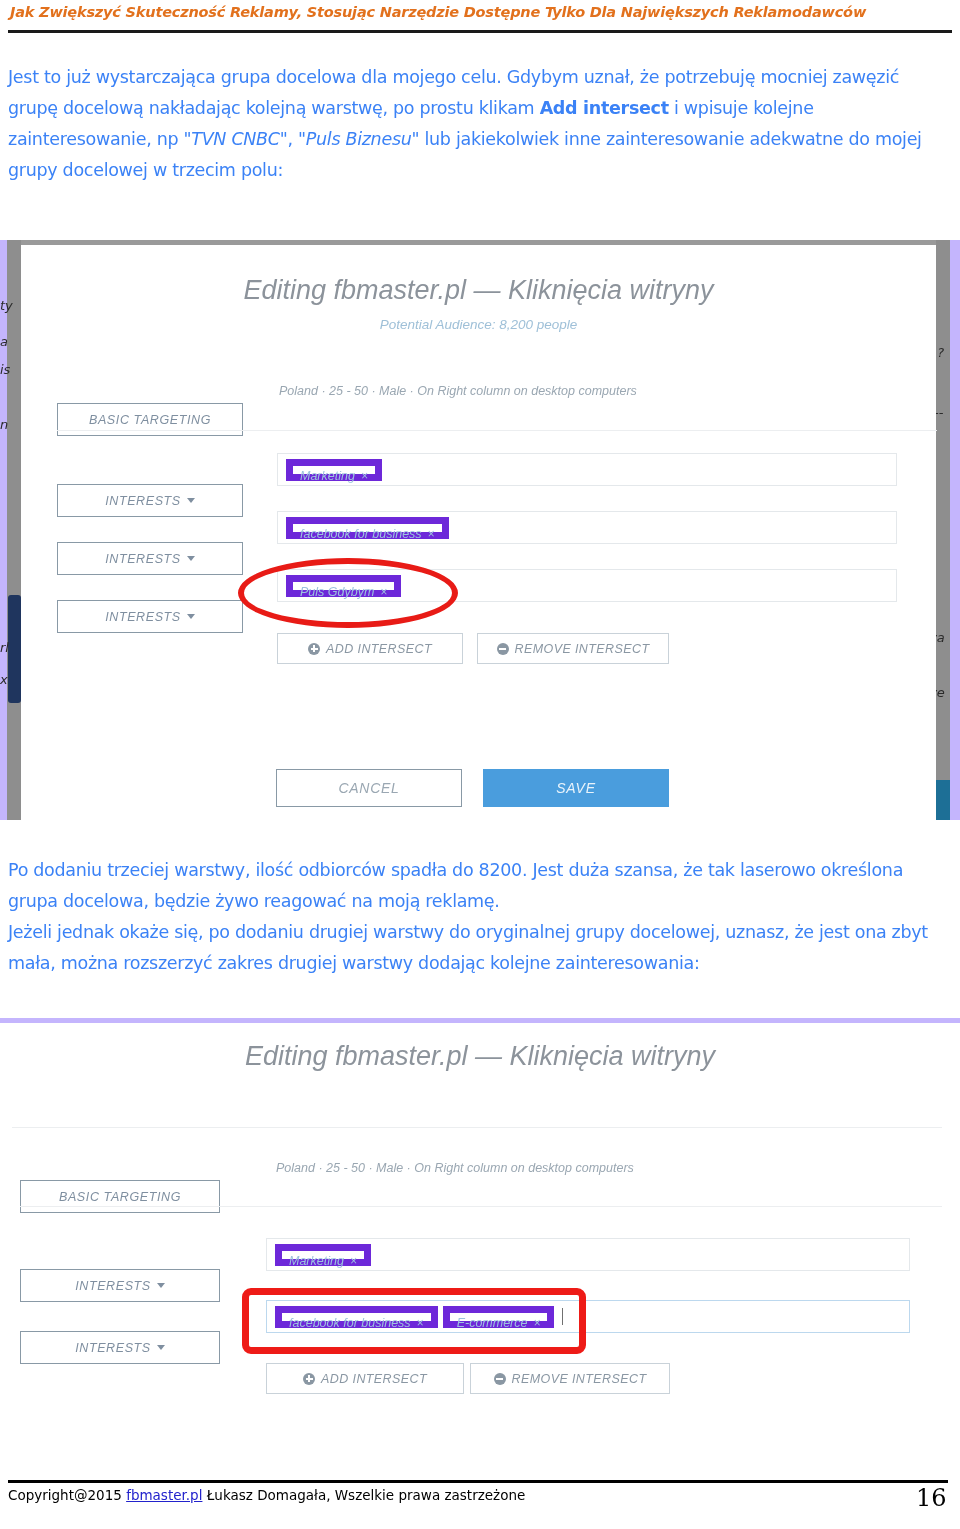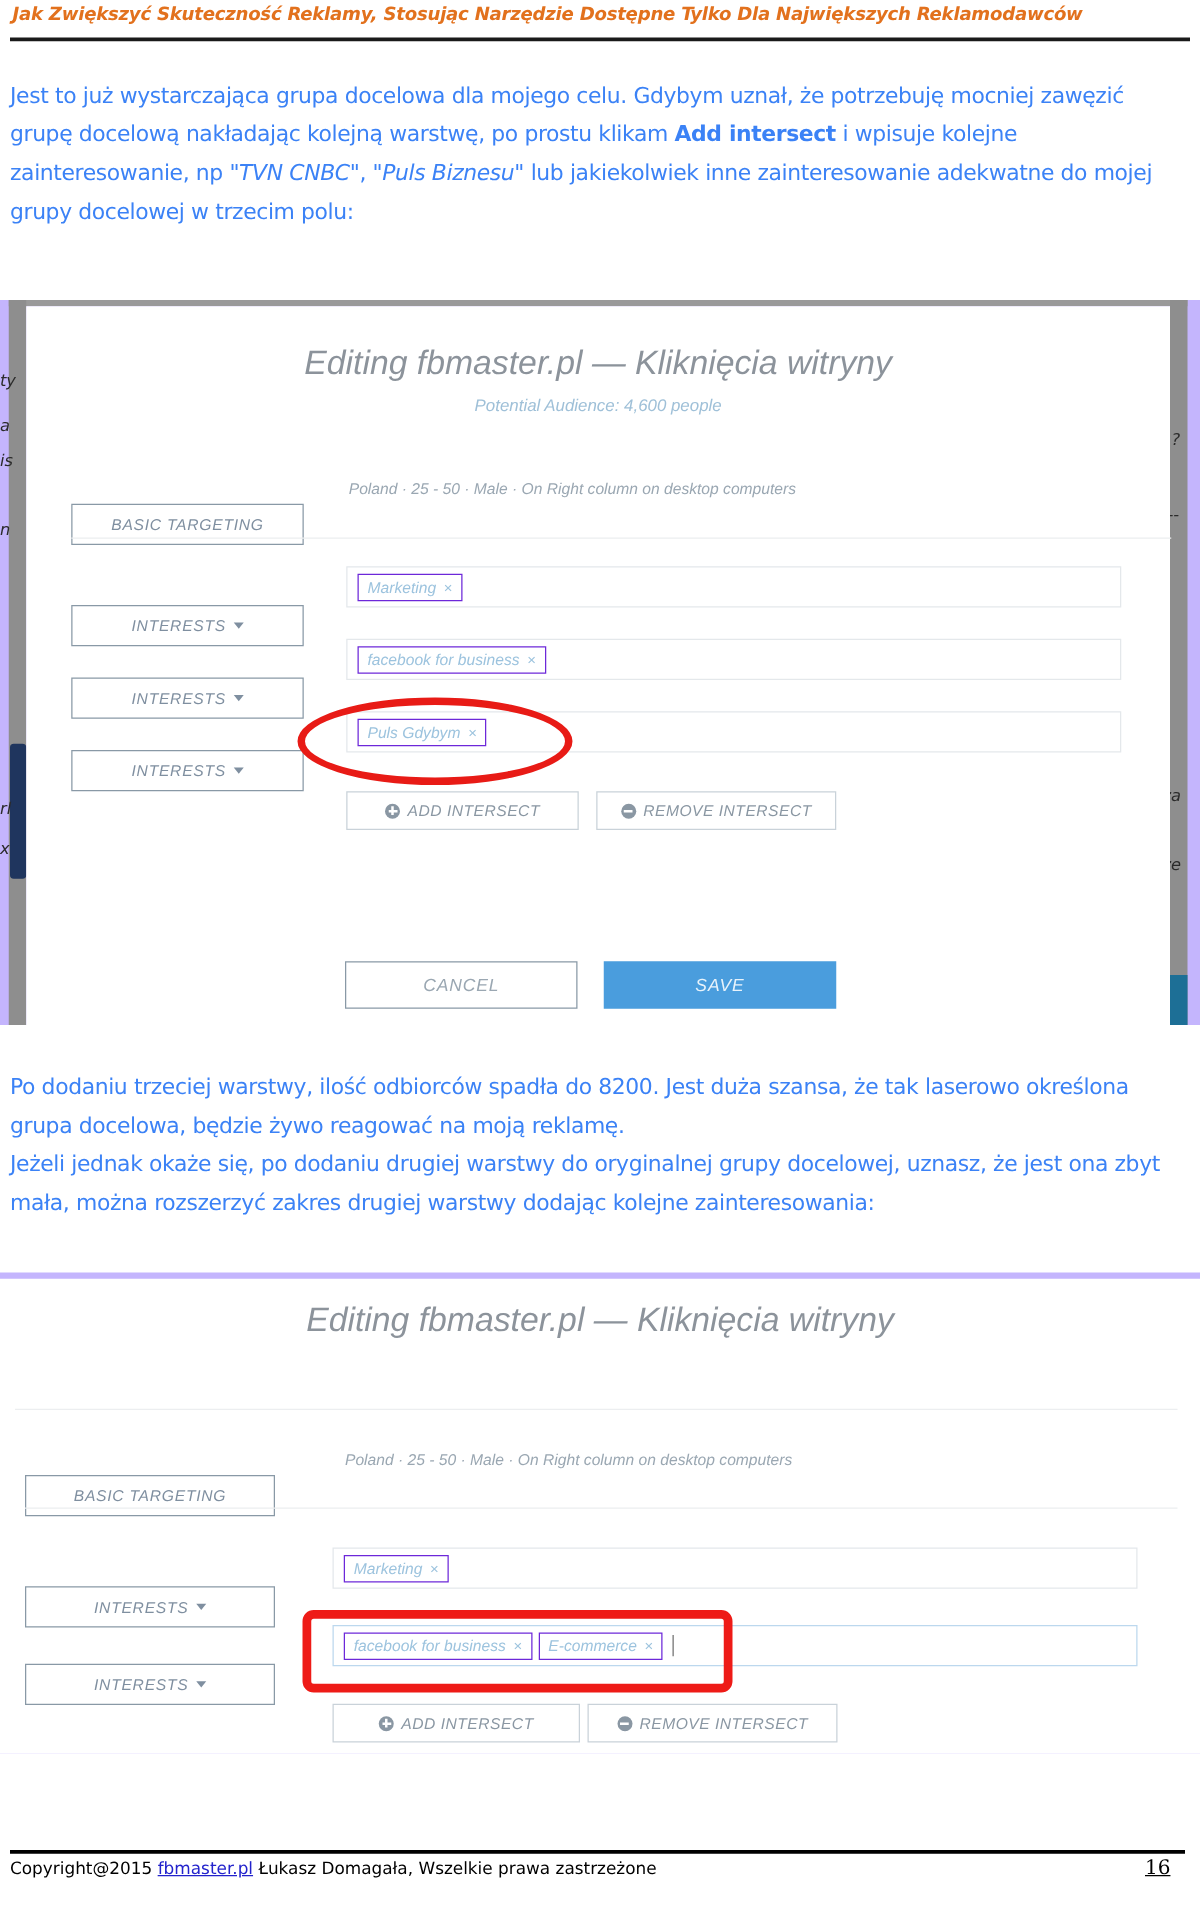--- a/index.html
+++ b/index.html
@@ -204,21 +204,21 @@
   .plaintext {
     position: absolute;
     font-size: 12.5px;
     color: #9aa7b2;
     white-space: nowrap;
   }
 
   
   .chip {
     box-sizing: border-box;
-    border: 1px solid #6d28d9;
+    border: 7px solid #6d28d9;
     background: #ffffff;
     color: #9cc3de;
     font-size: 12.5px;
     height: 22px;
     line-height: 20px;
     padding: 0 7px;
     margin-right: 5px;
     white-space: nowrap;
   }
   .chip .x {
@@ -328,23 +328,22 @@
   }
   .footer-link {
     color: #2222cc;
     text-decoration: underline;
   }
   .footer-page {
     position: absolute;
     left: 916px;
     top: 1484px;
     font-family: "DejaVu Serif", serif;
-    font-size: 16px;
+    font-size: 24px;
     color: #000000;
-    text-decoration: underline;
   }
 </style>
 </head>
 <body>
 
 <div class="page-header">
   <div class="page-header-text">Jak Zwiększyć Skuteczność Reklamy, Stosując Narzędzie Dostępne Tylko Dla Największych Reklamodawców</div>
   <div class="page-header-rule"></div>
 </div>
 
@@ -369,21 +368,21 @@
   <div class="edge-frag" style="left:0px; top:432px;">x</div>
 
   <div class="edge-frag" style="left:928px; top:105px;">) ?</div>
   <div class="edge-frag" style="left:934px; top:165px;">--</div>
   <div class="edge-frag" style="left:930px; top:390px;">za</div>
   <div class="edge-frag" style="left:930px; top:445px;">ze</div>
 
   <div class="shot-inner">
 
     <div class="shot-title" style="top:30px;">Editing fbmaster.pl — Kliknięcia witryny</div>
-    <div class="shot-sub" style="top:72px;">Potential Audience: 4,600 people</div>
+    <div class="shot-sub" style="top:72px;">Potential Audience: 8,200 people</div>
 
     <div class="pill" style="left:36px; top:127px;">
       <span>BASIC TARGETING</span>
     </div>
     <div class="plaintext" style="left:258px; top:139px;">Poland · 25 - 50 · Male · On Right column on desktop computers</div>
     <div class="divider" style="left:36px; top:185px; width:880px;"></div>
 
     <div class="pill" style="left:36px; top:208px;">
       <span>INTERESTS</span>
       <span class="caret"></span>

